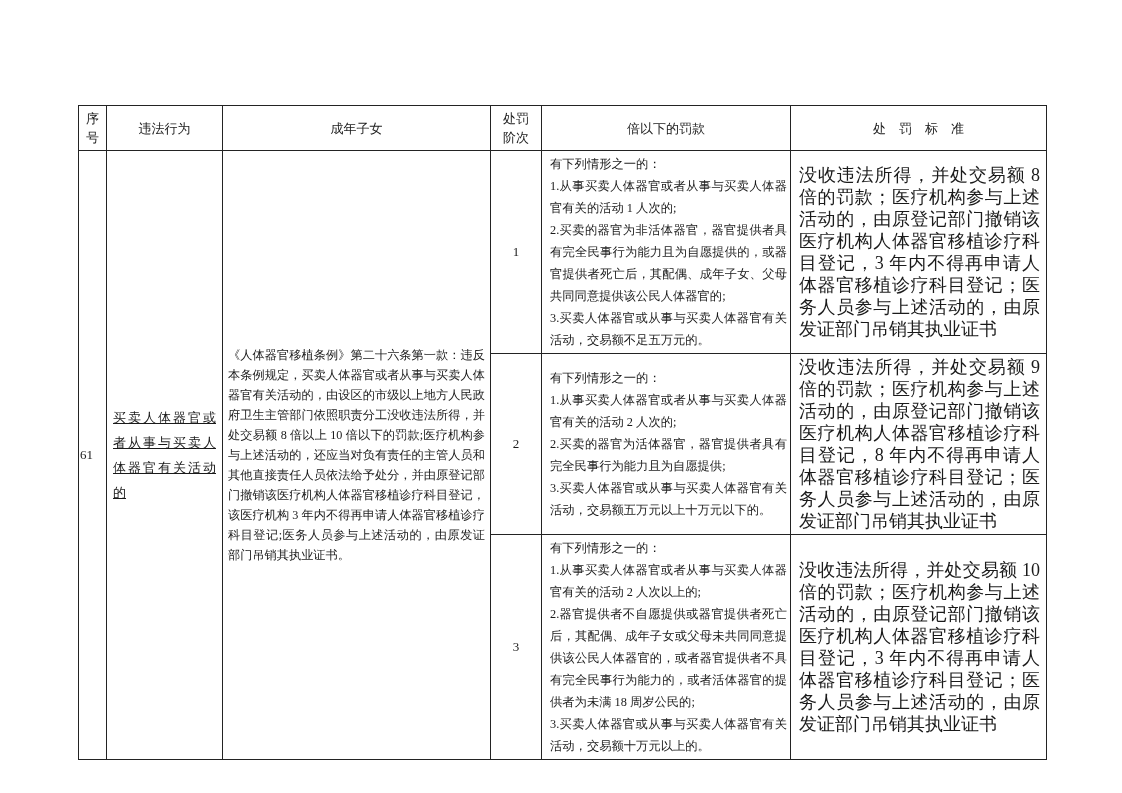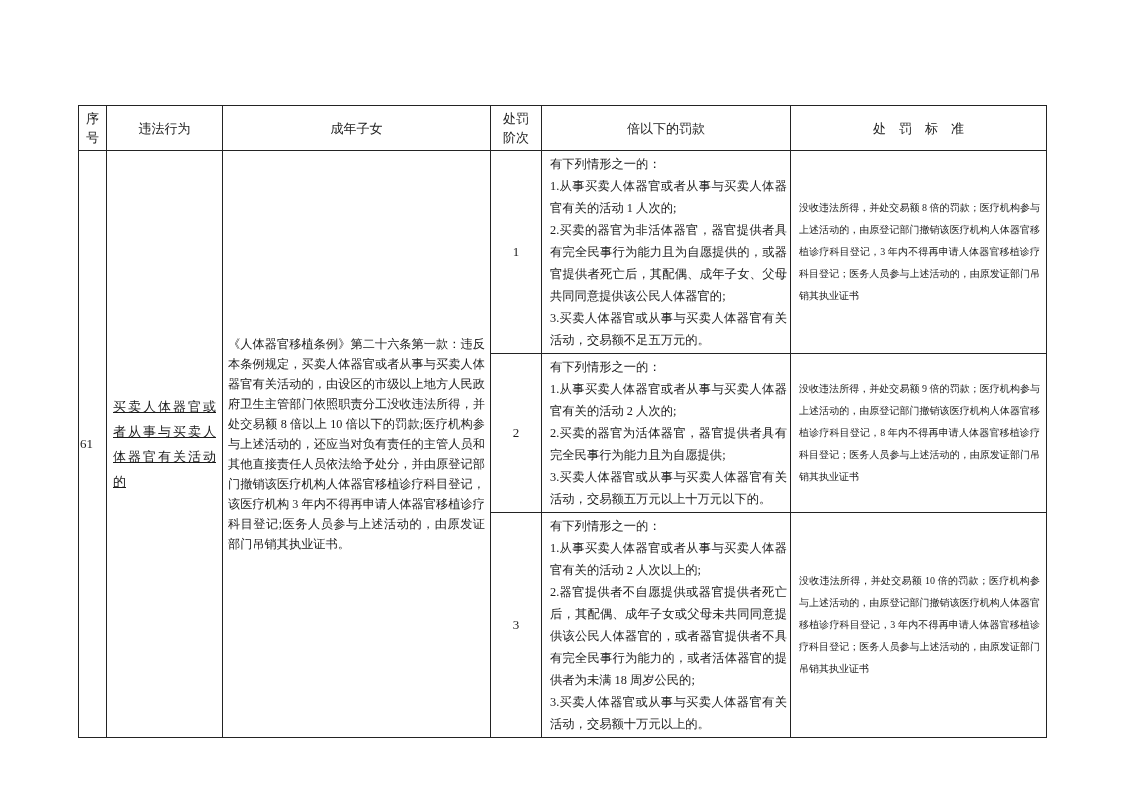--- a/index.html
+++ b/index.html
@@ -70,21 +70,21 @@
     padding: 2px 3px 2px 8px;
     line-height: 22px;
     white-space: pre-line;
     font-size: 12.3px;
   }
   td.standard-cell {
     text-align: justify;
     vertical-align: middle;
     padding: 2px 6px 2px 8px;
     line-height: 22px;
-    font-size: 10px;
+    font-size: 18px;
   }
   .page-number {
     position: absolute;
     left: 0;
     top: 703px;
     width: 1122px;
     text-align: center;
     font-size: 13.5px;
     letter-spacing: 1px;
     color: #222222;

